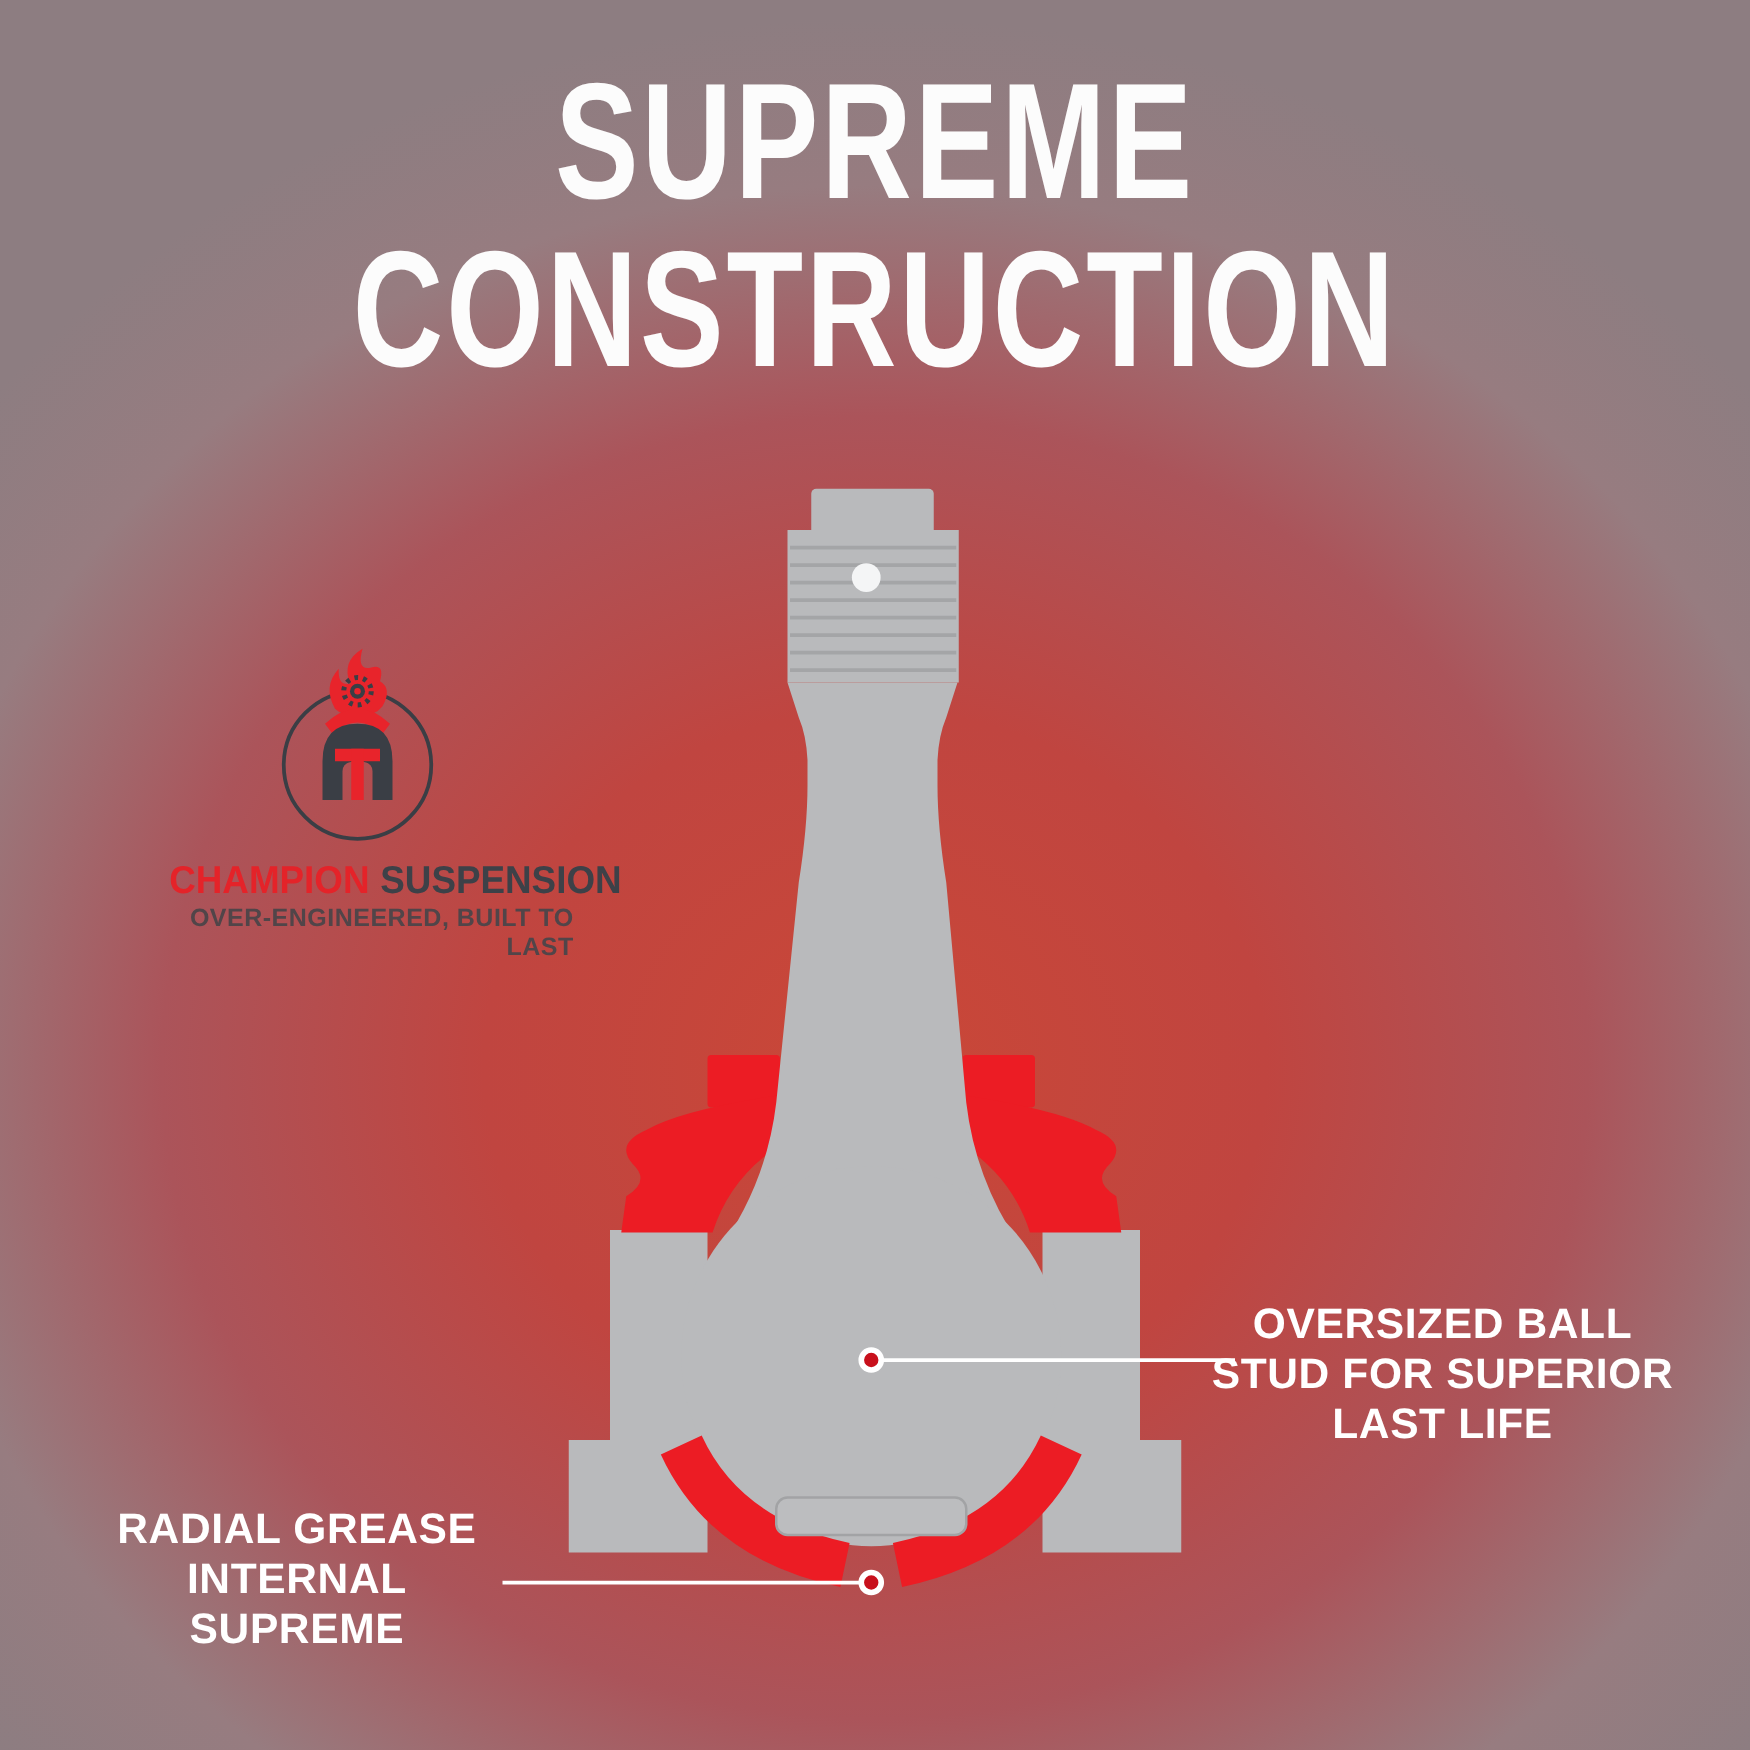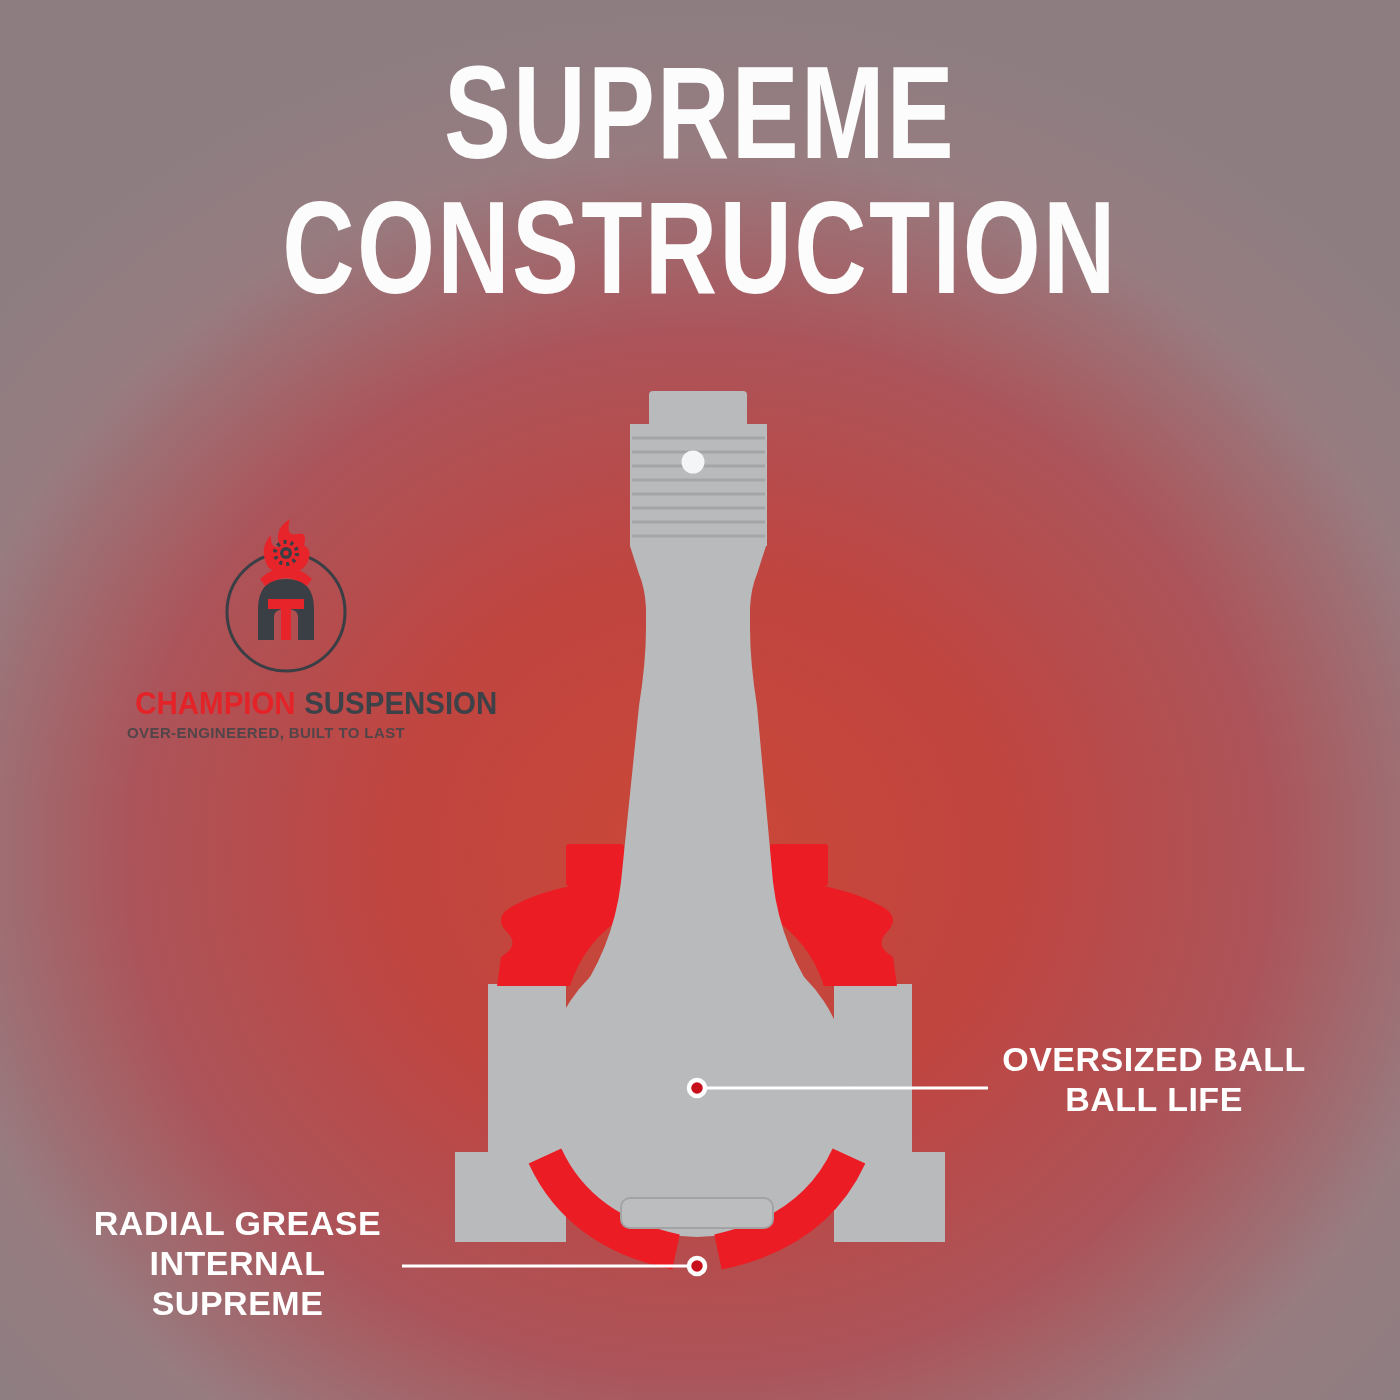--- a/index.html
+++ b/index.html
@@ -20,22 +20,22 @@
   .art{position:absolute;left:0;top:0;width:1400px;height:1400px;}
   .logo-mark{position:absolute;left:216px;top:507px;width:140px;height:170px;}
   .brand-name{
     position:absolute;left:127px;top:686px;width:332px;text-align:center;
     font-size:31px;font-weight:bold;letter-spacing:0;white-space:nowrap;
     transform:scaleX(0.95);transform-origin:50% 0;
   }
   .brand-name .primary{color:#e42329;}
   .brand-name .secondary{color:#3d4148;margin-left:9px;}
   .brand-tagline{
-    position:absolute;left:127px;top:724px;width:332px;text-align:left;
-    font-size:15px;font-weight:bold;color:#514549;letter-spacing:0.4px;
+    position:absolute;left:127px;top:724px;width:332px;text-align:right;
+    font-size:20px;font-weight:bold;color:#514549;letter-spacing:0.4px;
   }
   .callout{
     position:absolute;color:#ffffff;font-weight:bold;font-size:34px;
     line-height:1.17;text-align:center;letter-spacing:0.5px;
   }
   .callout-right{left:958px;top:1040px;width:392px;}
   .callout-left{left:55px;top:1204px;width:365px;}
 </style>
 </head>
 <body>
@@ -97,21 +97,22 @@
     <rect x="65" y="92" width="10" height="41" fill="#e8242b"></rect>
   </svg>
 
   <div class="brand-name">
     <span class="primary">CHAMPION</span><span class="secondary">SUSPENSION</span>
   </div>
   <div class="brand-tagline">OVER-ENGINEERED, BUILT TO LAST</div>
 
   <div class="callout callout-right">
     <div>OVERSIZED BALL</div>
-    <div>BALL LIFE</div>
+    <div>STUD FOR SUPERIOR</div>
+    <div>LAST LIFE</div>
   </div>
 
   <div class="callout callout-left">
     <div>RADIAL GREASE</div>
     <div>INTERNAL</div>
     <div>SUPREME</div>
   </div>
 
 </div>
 

